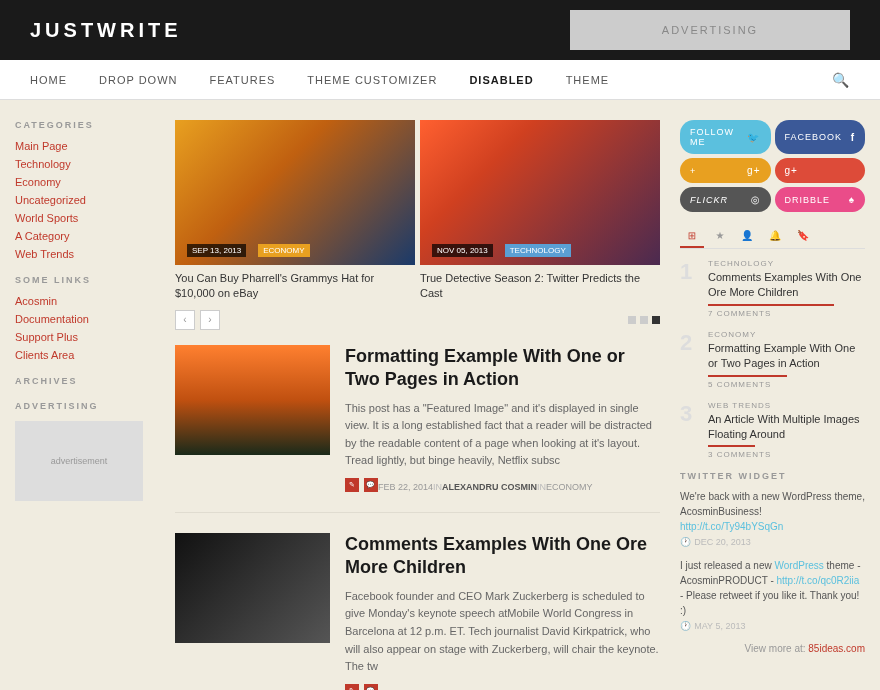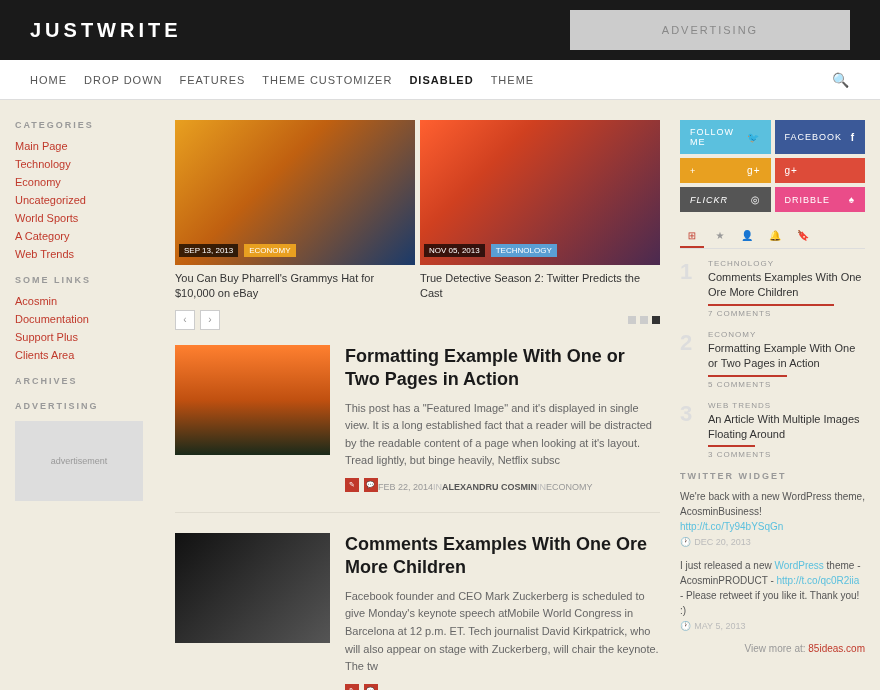--- a/index.html
+++ b/index.html
@@ -5,21 +5,21 @@
     * { margin: 0; padding: 0; box-sizing: border-box; }
     body { font-family: Arial, Helvetica, sans-serif; background: #f0ece0; font-size: 12px; color: #333; }
 
     
     .header { background: #1a1a1a; display: flex; align-items: center; justify-content: space-between; padding: 0 30px; height: 60px; }
     .header-logo { color: #fff; font-size: 20px; letter-spacing: 4px; font-weight: bold; }
     .header-ad { background: #ccc; width: 280px; height: 40px; display: flex; align-items: center; justify-content: center; color: #888; font-size: 11px; letter-spacing: 2px; }
 
     
     .nav { background: #fff; border-bottom: 1px solid #ddd; padding: 0 30px; display: flex; align-items: center; justify-content: space-between; height: 40px; }
-    .nav-links { display: flex; gap: 17px; align-items: center; }
+    .nav-links { display: flex; gap: 32px; align-items: center; }
     .nav-link { font-size: 11px; color: #555; text-decoration: none; letter-spacing: 1px; cursor: pointer; }
     .nav-link.active { color: #1a1a1a; font-weight: bold; }
     .nav-search { font-size: 14px; color: #555; cursor: pointer; }
 
     
     .main-container { max-width: 870px; margin: 20px auto; display: flex; gap: 20px; padding: 0 10px; }
 
     
     .sidebar { width: 140px; flex-shrink: 0; }
     .sidebar-section-title { font-size: 9px; letter-spacing: 2px; color: #999; margin-bottom: 10px; text-transform: uppercase; font-weight: bold; }
@@ -29,21 +29,21 @@
 
     
     .content { flex: 1; }
 
     
     .slider-area { position: relative; margin-bottom: 15px; }
     .slider-images { display: flex; gap: 5px; }
     .slider-img { width: 240px; height: 145px; overflow: hidden; position: relative; }
     .slider-img-left { background: linear-gradient(135deg, #e8a020 0%, #c06010 40%, #1a3a6a 100%); }
     .slider-img-right { background: linear-gradient(135deg, #ff6030 0%, #d04020 30%, #4a2a50 100%); }
-    .slider-label { position: absolute; bottom: 8px; left: 4px; display: flex; gap: 6px; align-items: center; }
+    .slider-label { position: absolute; bottom: 8px; left: 12px; display: flex; gap: 12px; align-items: center; }
     .slider-date-badge { background: rgba(0,0,0,0.7); color: #fff; font-size: 8px; padding: 2px 5px; }
     .slider-cat-badge { color: #fff; font-size: 8px; padding: 2px 5px; }
     .slider-cat-economy { background: #e8a020; }
     .slider-cat-technology { background: #5a9fd4; }
     .slider-caption { font-size: 11px; color: #333; margin-top: 6px; line-height: 1.4; }
     .slider-caption-pair { display: flex; gap: 5px; }
     .slider-caption-item { width: 240px; }
 
     
     .slider-nav { display: flex; align-items: center; justify-content: space-between; margin: 8px 0 15px; }
@@ -64,21 +64,21 @@
     .article-meta { display: flex; align-items: flex-end; font-size: 9px; color: #999; }
     .article-meta-icons { display: flex; gap: 5px; }
     .meta-icon { width: 14px; height: 14px; background: #c0392b; display: inline-flex; align-items: center; justify-content: center; color: #fff; font-size: 7px; }
     .article-date { color: #999; }
     .article-author { color: #555; font-weight: bold; }
     .article-cat { color: #999; }
 
     
     .right-sidebar { width: 185px; flex-shrink: 0; }
     .social-grid { display: grid; grid-template-columns: 1fr 1fr; gap: 4px; margin-bottom: 12px; }
-    .social-btn { display: flex; align-items: center; justify-content: space-between; padding: 7px 10px; color: #fff; font-size: 10px; letter-spacing: 1px; cursor: pointer; }
+    .social-btn { display: flex; align-items: center; justify-content: space-between; padding: 7px 10px; color: #fff; font-size: 10px; letter-spacing: 1px; cursor: pointer; border-radius: 14px; }
     .social-btn.twitter { background: #5bc0de; }
     .social-btn.facebook { background: #3b5998; }
     .social-btn.gplus { background: #e8a020; }
     .social-btn.gplus2 { background: #dd4b39; }
     .social-btn.flickr { background: #555; }
     .social-btn.dribble { background: #ea4c89; }
 
     
     .tabs-row { display: flex; gap: 4px; margin-bottom: 10px; border-bottom: 1px solid #ddd; padding-bottom: 0; }
     .tab-icon { width: 24px; height: 24px; display: flex; align-items: center; justify-content: center; cursor: pointer; font-size: 10px; color: #999; border-bottom: 2px solid transparent; }

